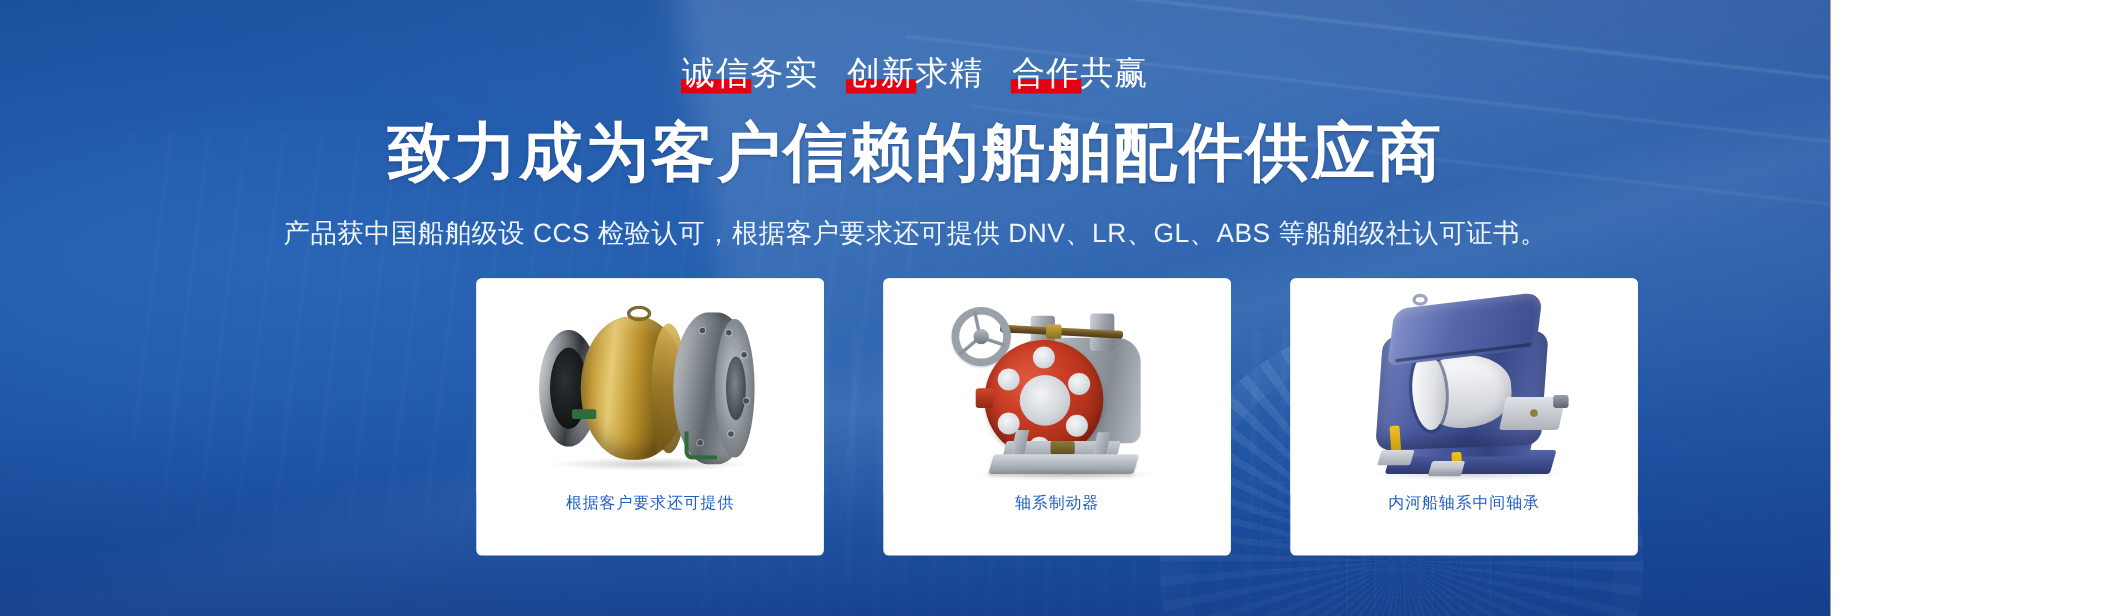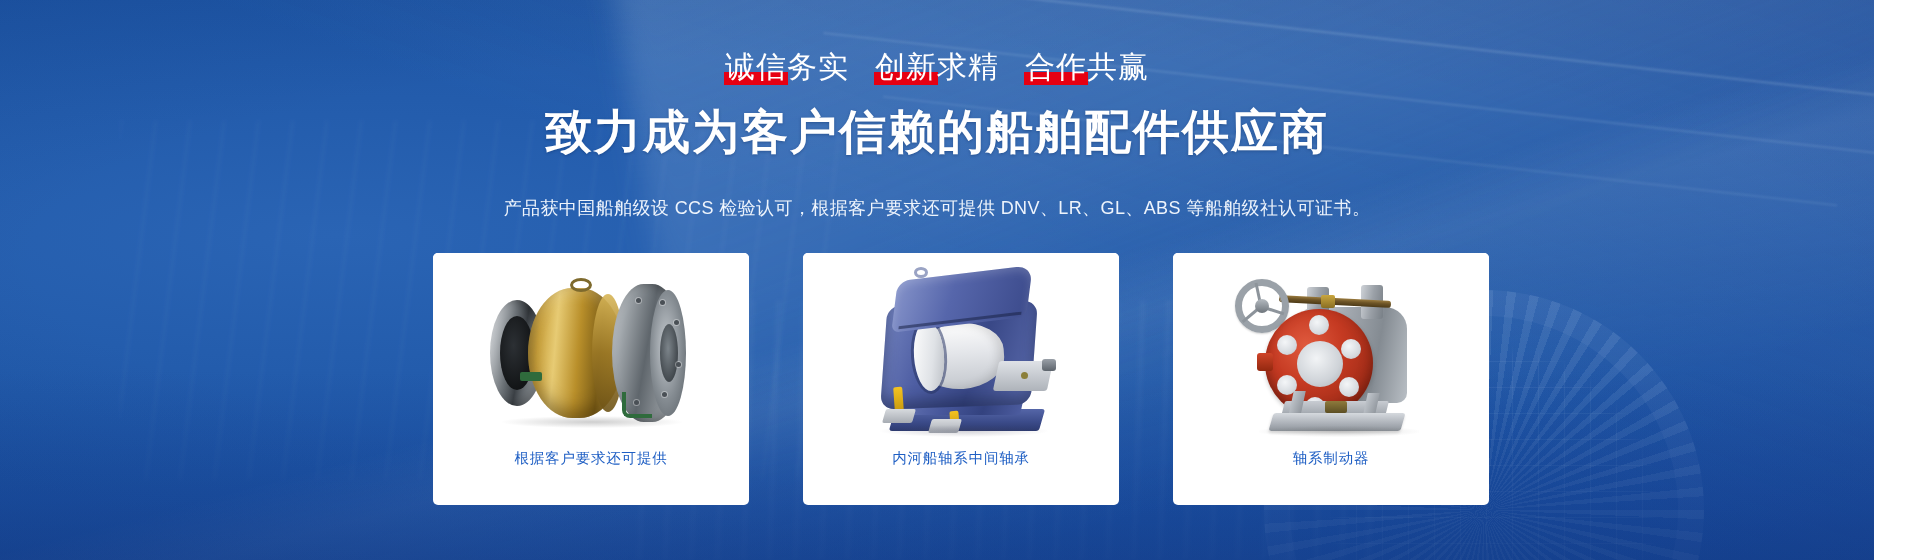--- a/index.html
+++ b/index.html
@@ -3,21 +3,21 @@
 <meta charset="utf-8">
 <style>
   * { box-sizing: border-box; margin: 0; padding: 0; }
   html, body {
     width: 1920px; height: 560px;
     overflow: hidden;
     font-family: "Liberation Sans", "DejaVu Sans", sans-serif;
   }
   #banner {
     position: relative;
-    width: 1874px; height: 560px;
+    width: 1664px; height: 560px;
     background: #c2410c;
     overflow: hidden;
   }
   
   .bg-layer { position: absolute; inset: 0; }
   .bg-base {
     background:
       radial-gradient(130% 100% at 18% 42%, #2a64b4 0%, #1d55a5 46%, #17469a 100%);
   }
   .bg-ship {
@@ -109,29 +109,29 @@
     position: absolute;
     left: -1px; right: -1px; bottom: -3px;
     height: 13px;
     background: var(--accent, #e60012);
     z-index: -1;
   }
   .tagline .txt { position: relative; z-index: 1; }
 
   .headline {
     position: absolute; top: 100px; left: 0; width: 100%;
-    font-size: 47px; font-weight: bold; line-height: 1.35;
+    font-size: 58px; font-weight: bold; line-height: 1.35;
     color: #ffffff; letter-spacing: 2px;
     text-shadow: 0 1px 3px rgba(9,35,80,0.35);
     white-space: nowrap;
   }
 
   .subtitle {
     position: absolute; top: 196px; left: 0; width: 100%;
-    font-size: 18px; line-height: 1.4;
+    font-size: 24px; line-height: 1.4;
     color: #eef4fc; letter-spacing: .4px;
     white-space: nowrap;
   }
 
   
   .cards {
     position: absolute; top: 253px; left: 433px;
     width: 1056px; height: 252px;
     display: flex; justify-content: space-between;
   }
@@ -450,44 +450,20 @@
             <div class="bolt" style="left:192px;top:86px;"></div>
             <div class="bolt" style="left:178px;top:116px;"></div>
             <div class="bolt" style="left:152px;top:22px;"></div>
             <div class="bolt" style="left:150px;top:124px;"></div>
             <div class="green-tab" style="left:36px;top:96px;"></div>
             <div class="green-leg"></div>
             <div class="shadow"></div>
           </div>
         </div>
         <div class="card-label" style="color: rgb(31, 95, 196);">根据客户要求还可提供</div>
-      </div>
-
-      <div class="card">
-        <div class="card-figure">
-          <div class="brg">
-            <div class="base"></div>
-            <div class="pedestal"></div>
-            <div class="body"></div>
-            <div class="shell"></div>
-            <div class="shell-bore"></div>
-            <div class="cap"></div>
-            <div class="split"></div>
-            <div class="eye"></div>
-            <div class="plate"></div>
-            <div class="plate-bolt"></div>
-            <div class="knob"></div>
-            <div class="yellow y1"></div>
-            <div class="yellow y2"></div>
-            <div class="foot f1"></div>
-            <div class="foot f2"></div>
-            <div class="shadow"></div>
-          </div>
-        </div>
-        <div class="card-label" style="color: rgb(31, 95, 196);">内河船轴系中间轴承</div>
       </div>
 
       <div class="card">
         <div class="card-figure">
           <div class="brake">
             <div class="caliper"></div>
             <div class="pillar p1"></div>
             <div class="pillar p2"></div>
             <div class="rod"></div>
             <div class="nut"></div>
@@ -509,15 +485,39 @@
             <div class="rib r1"></div>
             <div class="rib r2"></div>
             <div class="tag"></div>
             <div class="baseplate"></div>
             <div class="shadow"></div>
           </div>
         </div>
         <div class="card-label" style="color: rgb(31, 95, 196);">轴系制动器</div>
       </div>
 
+      <div class="card">
+        <div class="card-figure">
+          <div class="brg">
+            <div class="base"></div>
+            <div class="pedestal"></div>
+            <div class="body"></div>
+            <div class="shell"></div>
+            <div class="shell-bore"></div>
+            <div class="cap"></div>
+            <div class="split"></div>
+            <div class="eye"></div>
+            <div class="plate"></div>
+            <div class="plate-bolt"></div>
+            <div class="knob"></div>
+            <div class="yellow y1"></div>
+            <div class="yellow y2"></div>
+            <div class="foot f1"></div>
+            <div class="foot f2"></div>
+            <div class="shadow"></div>
+          </div>
+        </div>
+        <div class="card-label" style="color: rgb(31, 95, 196);">内河船轴系中间轴承</div>
+      </div>
+
     </div>
   </div>
 </div>
 
 </body></html>

